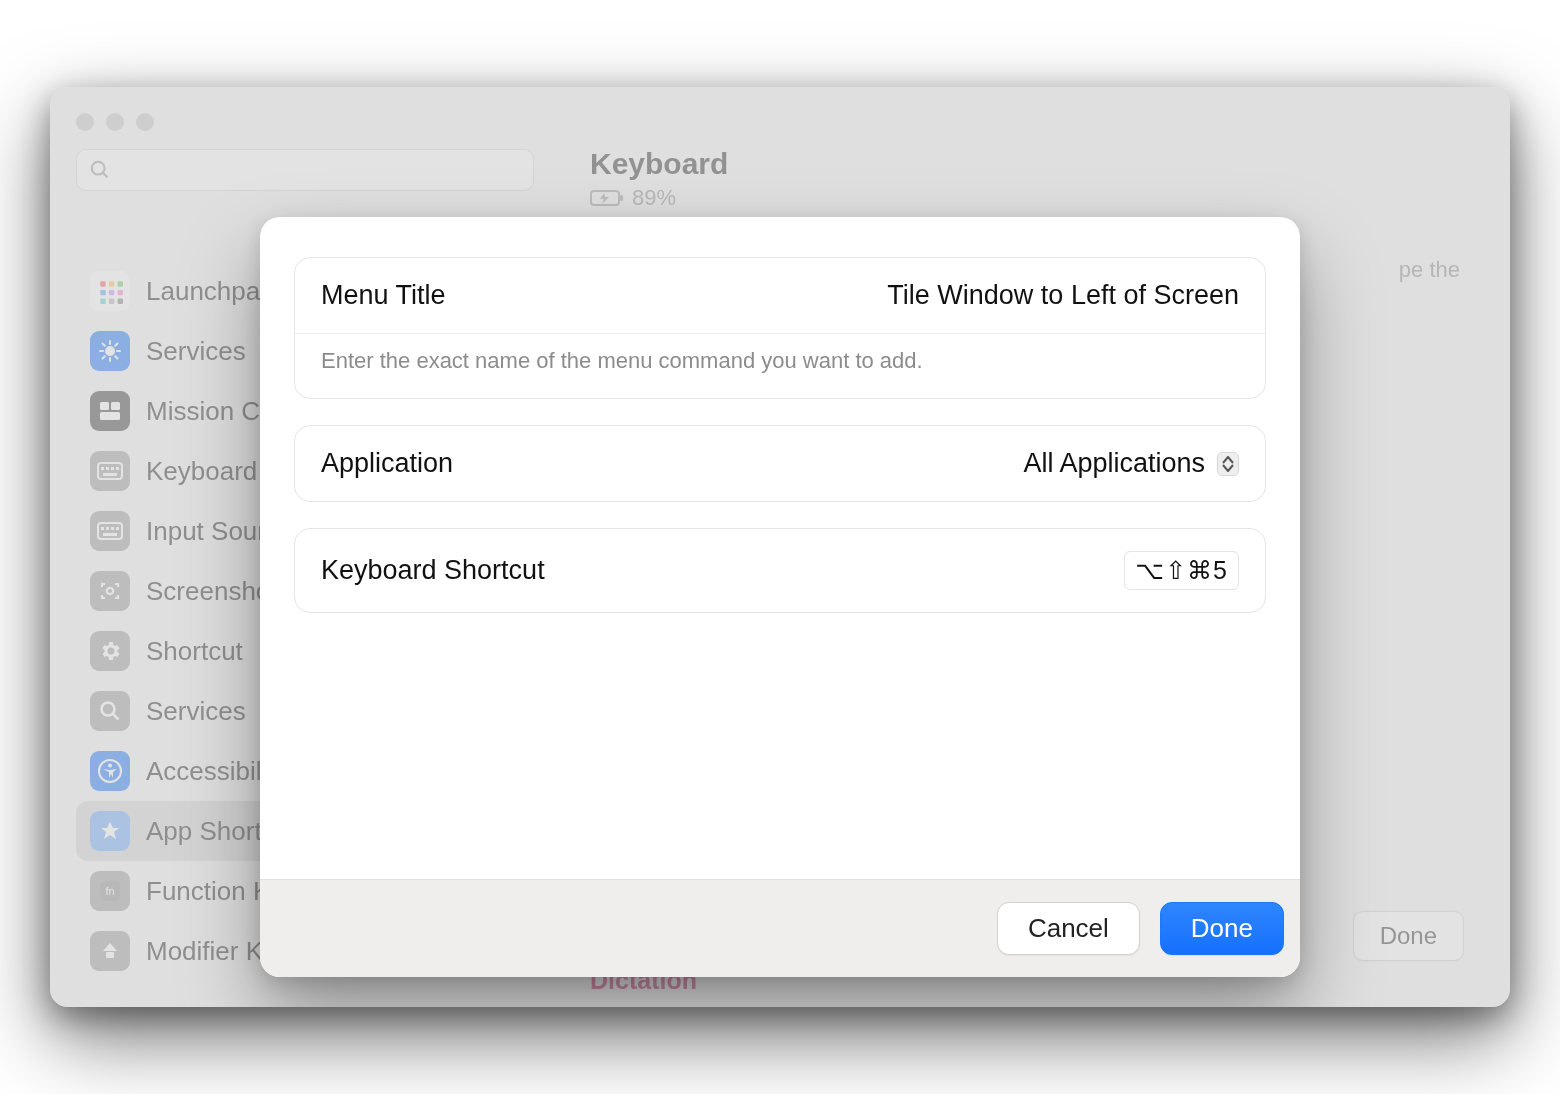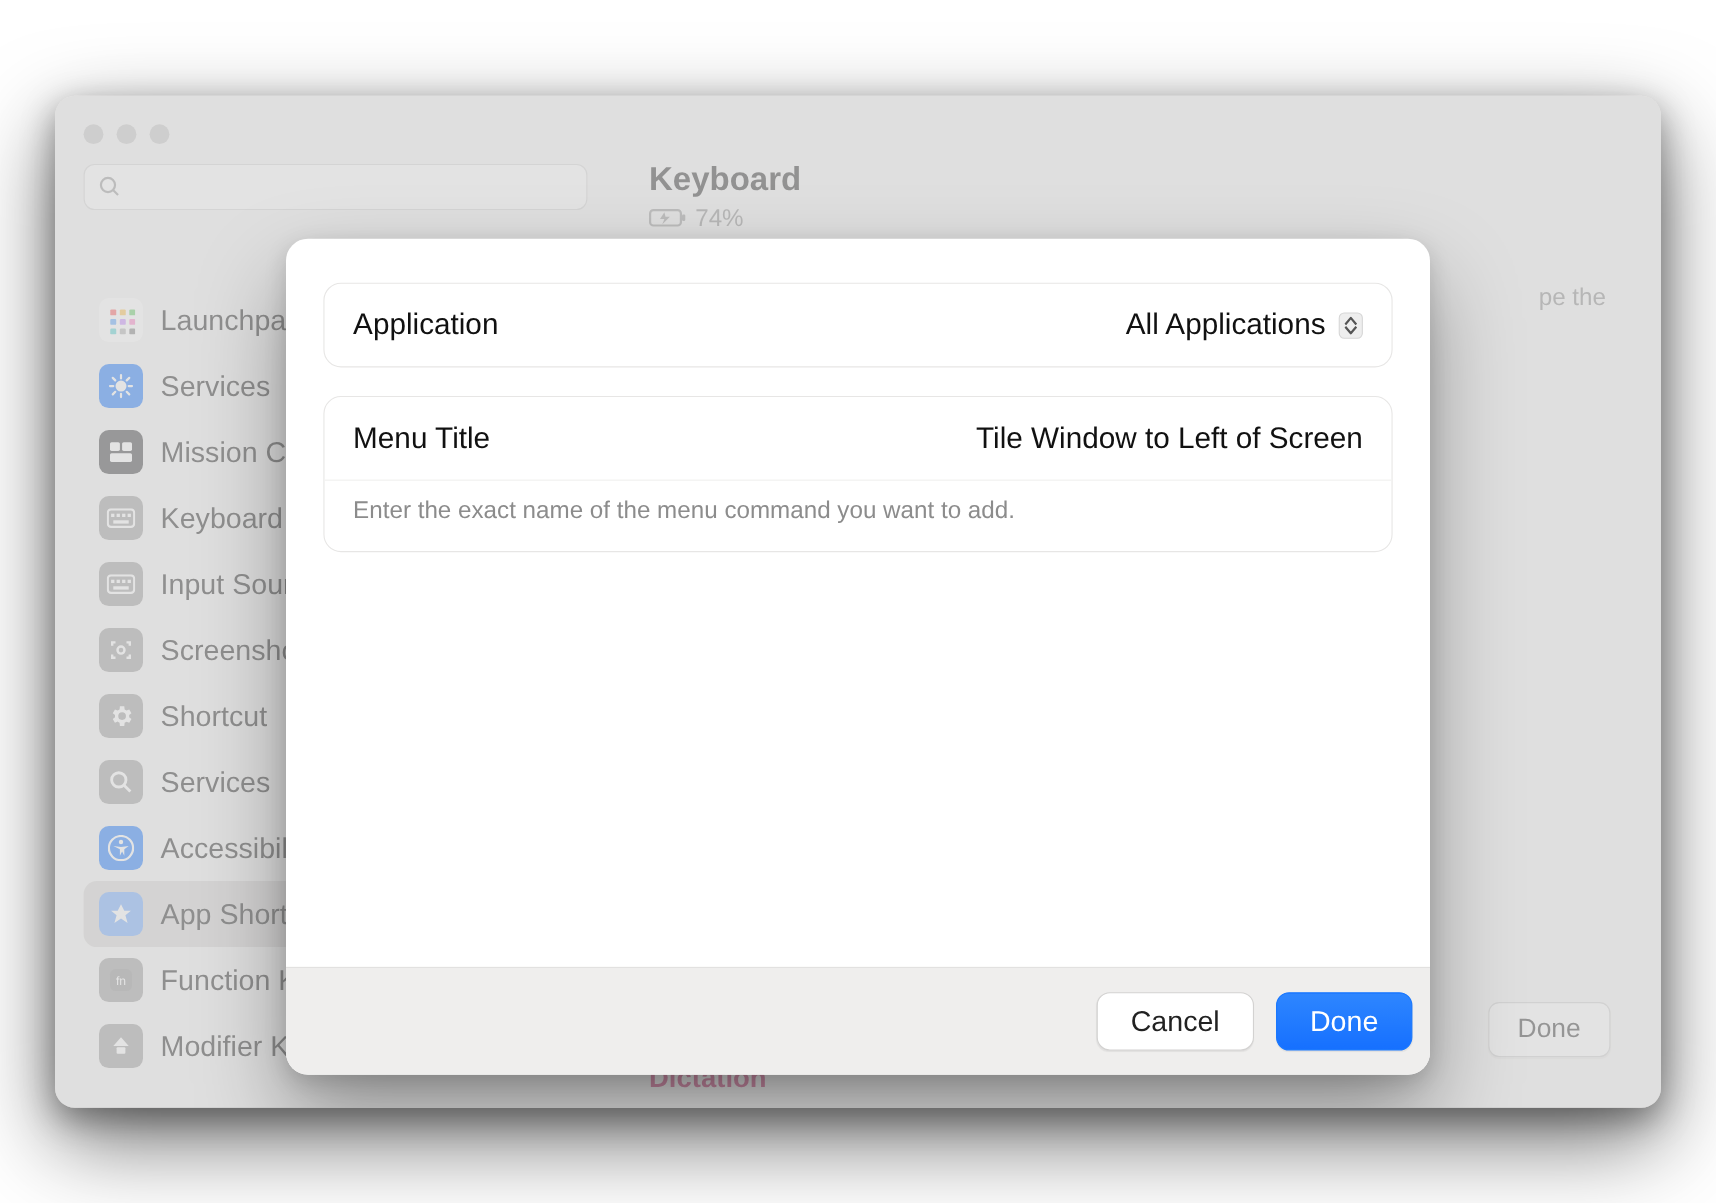--- a/index.html
+++ b/index.html
@@ -319,61 +319,67 @@
 
     <div class="content">
       <div class="content-header">
         <div class="content-title">Keyboard</div>
         <div class="battery-row">
           <svg width="34" height="18" viewBox="0 0 34 18">
             <rect x="1" y="2" width="28" height="14" rx="3" fill="none" stroke="#9a9a9a" stroke-width="2"></rect>
             <rect x="30" y="6" width="3" height="6" rx="1.2" fill="#9a9a9a"></rect>
             <path d="M14 4 L10 10 L14 10 L12 15 L19 8 L15 8 Z" fill="#9a9a9a"></path>
           </svg>
-          <span>74%</span>
+          <span>89%</span>
         </div>
       </div>
       <div class="content-body">
         <div style="position:absolute; right:50px; top:170px; font-size:22px;">pe the</div>
       </div>
 
       <button class="bg-done">Done</button>
       <div class="section-heading">Dictation</div>
     </div>
 
     <div class="dim"></div>
 
     <div class="sheet">
       <div class="sheet-body">
+
+        <div class="group">
+          <div class="row">
+            <div class="row-label">Menu Title</div>
+            <input class="menu-input" value="Tile Window to Left of Screen" style="">
+          </div>
+          <div class="hint">Enter the exact name of the menu command you want to add.</div>
+        </div>
 
         <div class="group">
           <div class="row">
             <div class="row-label">Application</div>
             <button class="popup-btn">
               <span>All Applications</span>
               <span class="popup-arrows">
                 <svg width="12" height="8" viewBox="0 0 12 8">
                     <path d="M1 7 L6 1 L11 7" fill="none" stroke="#555" stroke-width="2"></path>
                   </svg>
                 <svg width="12" height="8" viewBox="0 0 12 8">
                     <path d="M1 1 L6 7 L11 1" fill="none" stroke="#555" stroke-width="2"></path>
                   </svg>
               </span>
             </button>
           </div>
         </div>
 
         <div class="group">
           <div class="row">
-            <div class="row-label">Menu Title</div>
-            <input class="menu-input" value="Tile Window to Left of Screen" style="">
-          </div>
-          <div class="hint">Enter the exact name of the menu command you want to add.</div>
-        </div>
-
+            <div class="row-label">Keyboard Shortcut</div>
+            <div class="shortcut-field">⌥⇧⌘5</div>
+          </div>
+        </div>
 
       </div>
 
       <div class="sheet-footer">
         <button class="btn">Cancel</button>
         <button class="btn primary">Done</button>
       </div>
     </div>
 
   </div>

